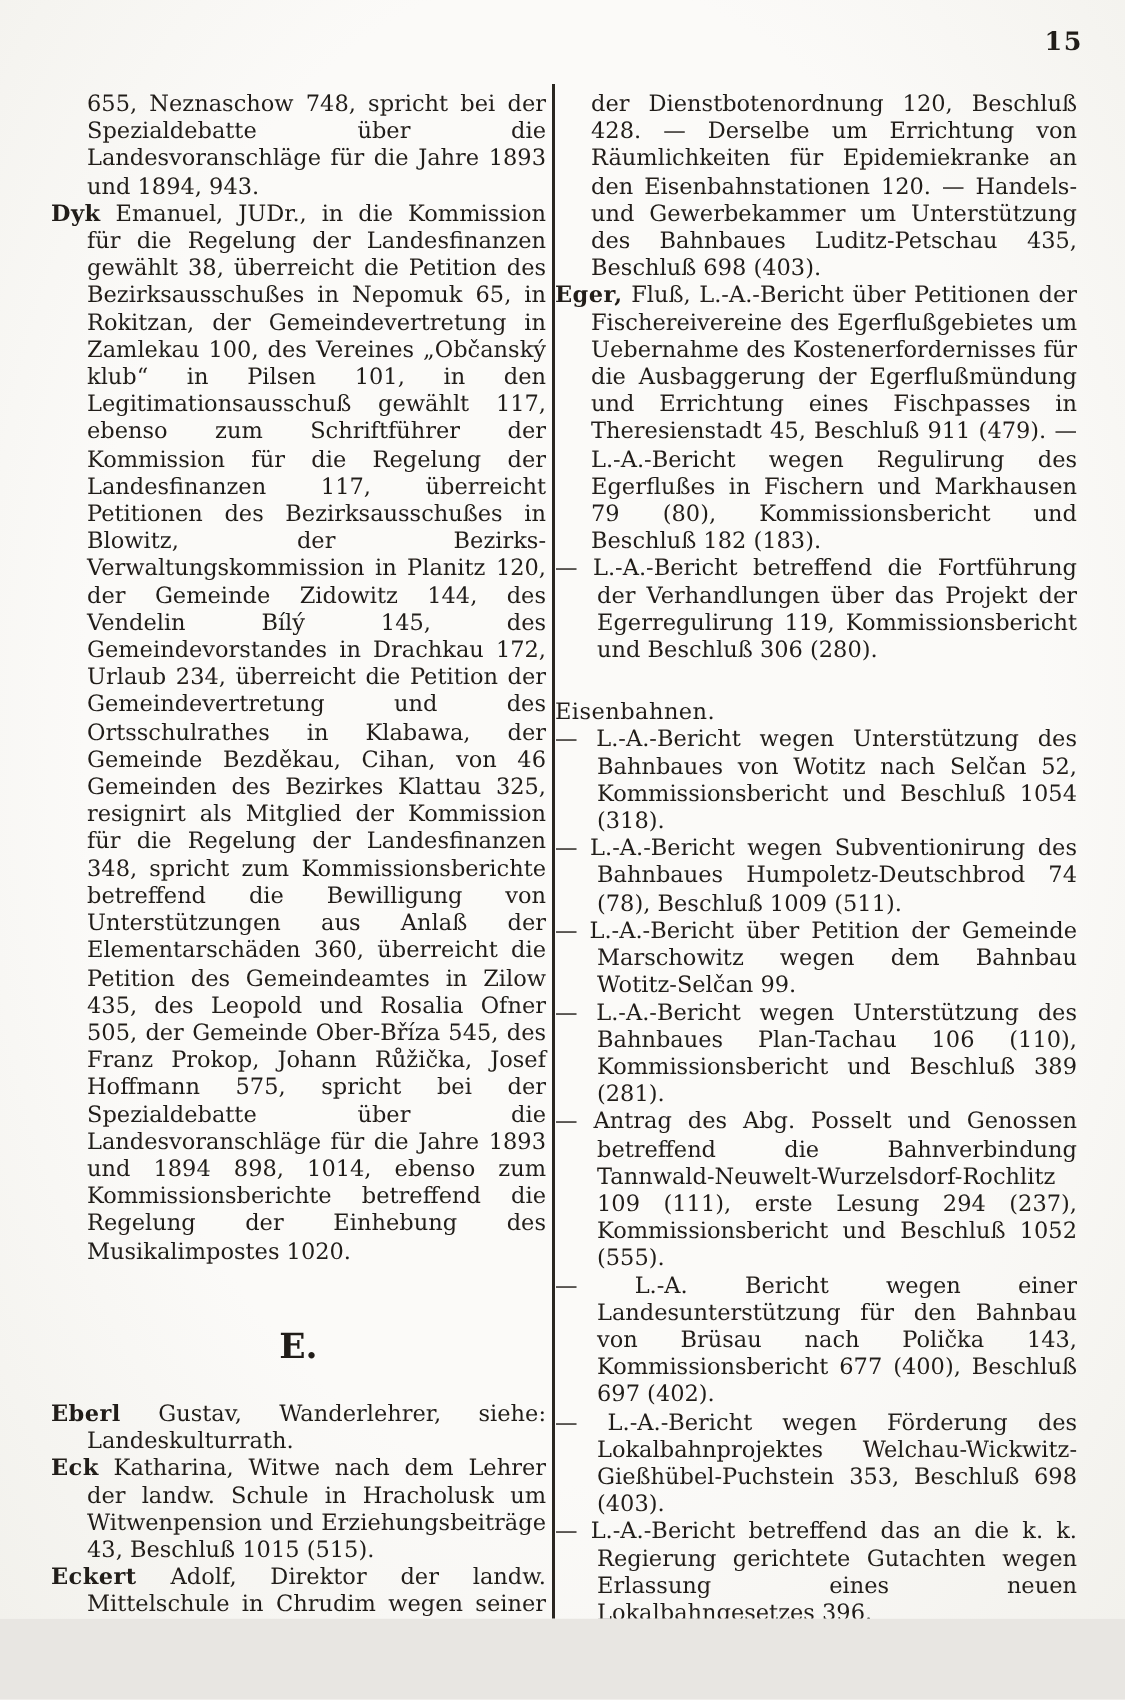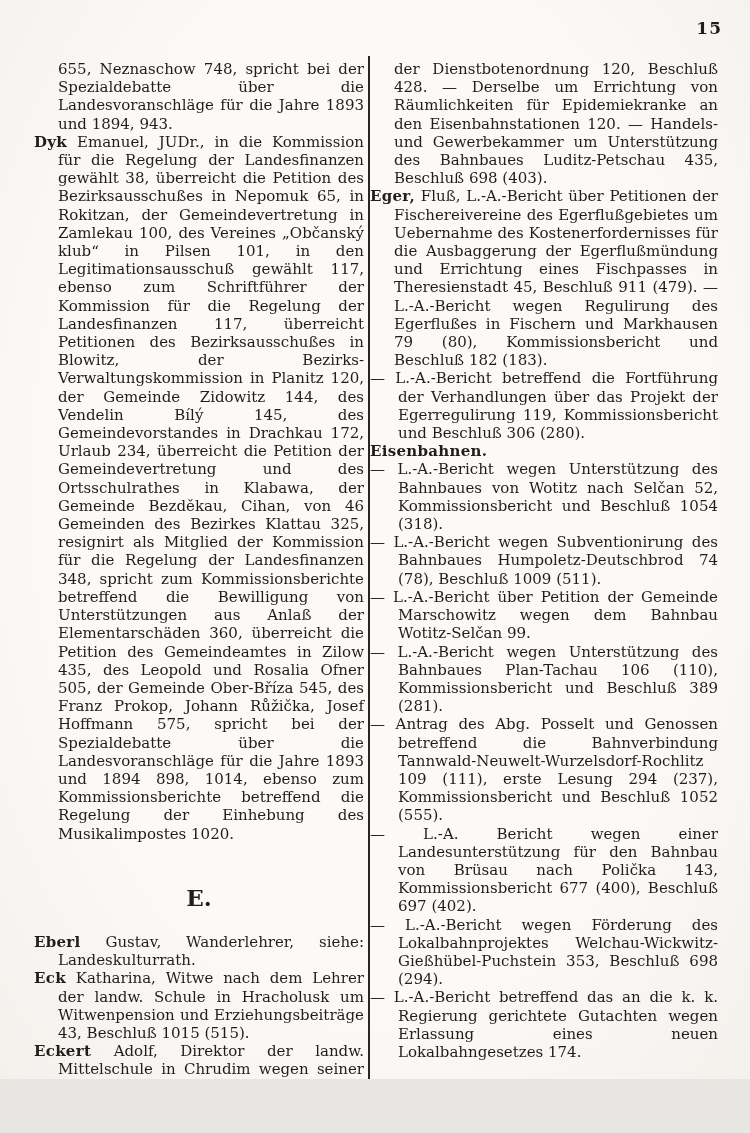--- a/index.html
+++ b/index.html
@@ -63,24 +63,25 @@
   .section-heading{
     text-align:center;
     font-weight:bold;
     font-size:23px;
     margin-top:46px;
     margin-bottom:26px;
     text-indent:0;
     padding-left:0;
   }
   .sub-heading{
-    font-weight:bold;
+    font-weight:normal;
     letter-spacing:.3px;
     text-indent:0;
     padding-left:0;
+    margin-top:23px;
   }
 </style>
 </head>
 <body>
 
 <div class="page">
 
   <div class="pagenum">15</div>
 
   <div class="divider"></div>
@@ -111,18 +112,18 @@
     <p class="dash-item">— L.-A.-Bericht betreffend die Fortführung der Verhandlungen über das Projekt der Egerregulirung 119, Kommissionsbericht und Beschluß 306 (280).</p>
 
     <p class="sub-heading">Eisenbahnen.</p>
 
     <p class="dash-item">— L.-A.-Bericht wegen Unterstützung des Bahnbaues von Wotitz nach Selčan 52, Kommissionsbericht und Beschluß 1054 (318).</p>
     <p class="dash-item">— L.-A.-Bericht wegen Subventionirung des Bahnbaues Humpoletz-Deutschbrod 74 (78), Beschluß 1009 (511).</p>
     <p class="dash-item">— L.-A.-Bericht über Petition der Gemeinde Marschowitz wegen dem Bahnbau Wotitz-Selčan 99.</p>
     <p class="dash-item">— L.-A.-Bericht wegen Unterstützung des Bahnbaues Plan-Tachau 106 (110), Kommissionsbericht und Beschluß 389 (281).</p>
     <p class="dash-item">— Antrag des Abg. Posselt und Genossen betreffend die Bahnverbindung Tannwald-Neuwelt-Wurzelsdorf-Rochlitz 109 (111), erste Lesung 294 (237), Kommissionsbericht und Beschluß 1052 (555).</p>
     <p class="dash-item">— L.-A. Bericht wegen einer Landesunterstützung für den Bahnbau von Brüsau nach Polička 143, Kommissionsbericht 677 (400), Beschluß 697 (402).</p>
-    <p class="dash-item">— L.-A.-Bericht wegen Förderung des Lokalbahnprojektes Welchau-Wickwitz-Gießhübel-Puchstein 353, Beschluß 698 (294).</p>
-    <p class="dash-item">— L.-A.-Bericht betreffend das an die k. k. Regierung gerichtete Gutachten wegen Erlassung eines neuen Lokalbahngesetzes 174.</p>
+    <p class="dash-item">— L.-A.-Bericht wegen Förderung des Lokalbahnprojektes Welchau-Wickwitz-Gießhübel-Puchstein 353, Beschluß 698 (403).</p>
+    <p class="dash-item">— L.-A.-Bericht betreffend das an die k. k. Regierung gerichtete Gutachten wegen Erlassung eines neuen Lokalbahngesetzes 396.</p>
 
   </div>
 
 </div>
 
 </body></html>

